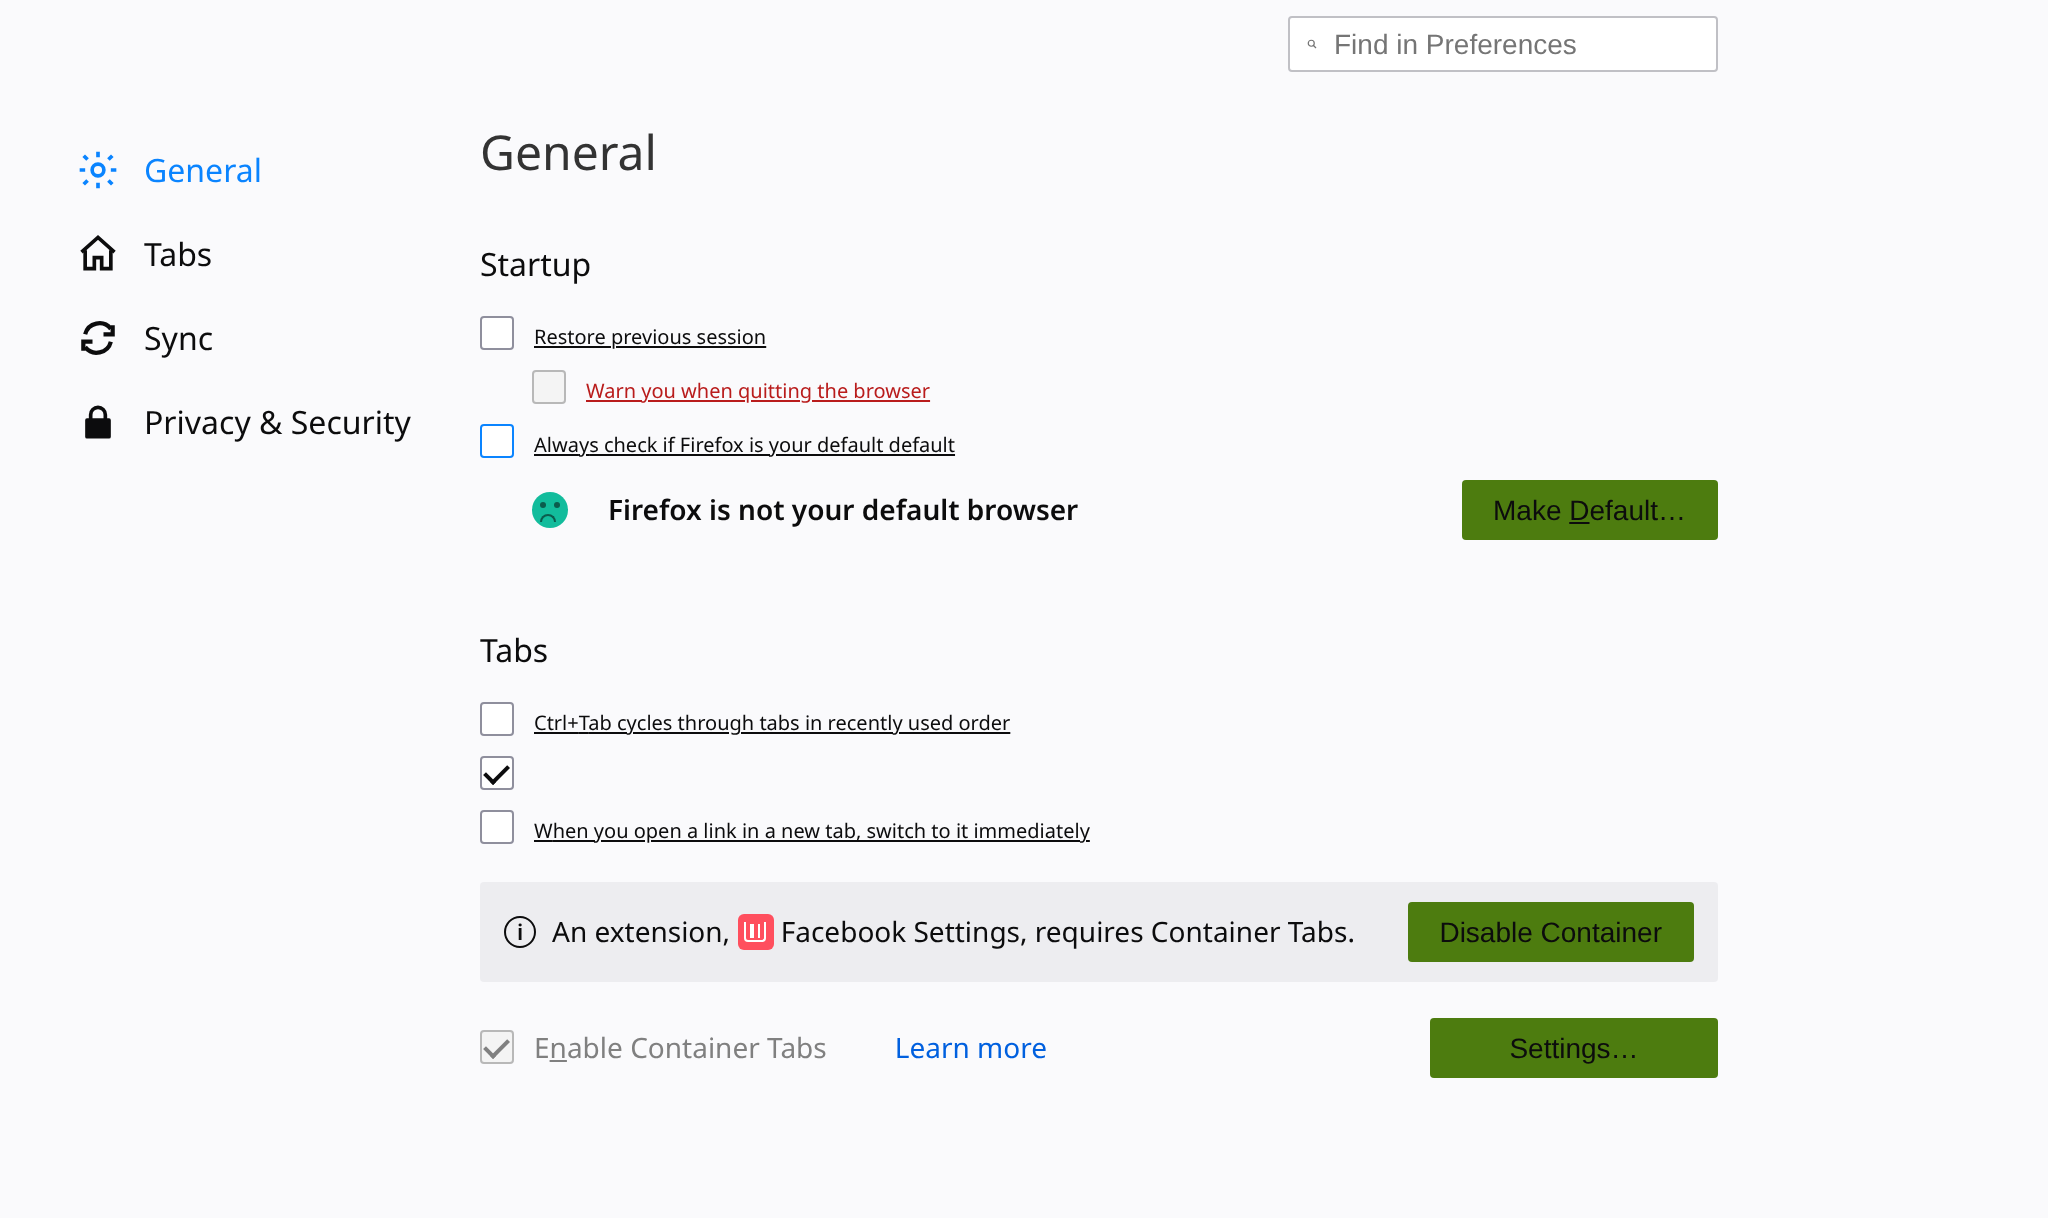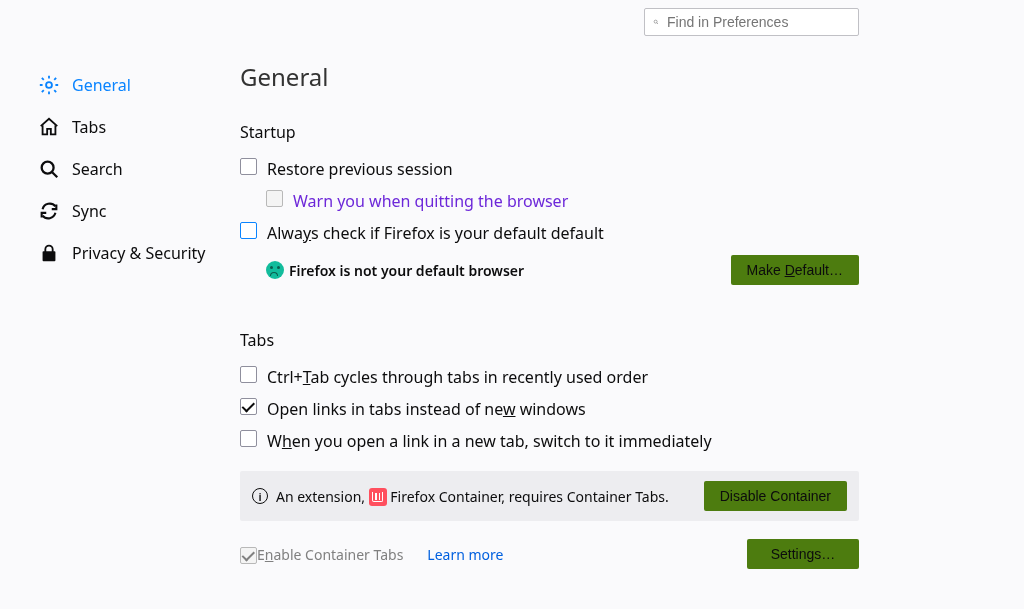--- a/index.html
+++ b/index.html
@@ -71,47 +71,48 @@
     color:#333;
     margin: 0 0 28px 0;
   }
   h2.section {
     font-size: 16px;
     font-weight: 400;
     margin: 0 0 10px 0;
   }
   .row {
     display:flex;
-    align-items:flex-start;
+    align-items:flex-end;
     gap:10px;
     padding: 5px 0;
-    font-size:16px;
-  }
-  .row.indent { padding-left: 26px; color:#6d28d9; }
+    font-size:10px;
+    text-decoration:underline;
+  }
+  .row.indent { padding-left: 26px; color:#b91c1c; }
   .cb {
     width:17px; height:17px; border:1px solid #8f8f9d; border-radius:2px;
     display:inline-flex; align-items:center; justify-content:center;
     background:#fff; flex-shrink:0;
   }
   .cb.disabled { border-color:#b8b8b8; background:#f4f4f4; }
   .cb.active-outline { border-color:#0a84ff; }
   .cb.checked::after{
     content:""; width:10px; height:5px; border-left:2px solid #0c0c0d; border-bottom:2px solid #0c0c0d;
     transform: rotate(-45deg) translateY(-1px);
   }
   .cb.checked.disabled::after{ border-color:#808080; }
   .underline-letter { text-decoration: underline; }
   .defaultbar {
     display:flex;
     align-items:center;
     justify-content:space-between;
     padding-left:26px;
     margin-top:6px;
   }
-  .defaultbar .msg { display:flex; align-items:center; gap:5px; font-weight:600; }
+  .defaultbar .msg { display:flex; align-items:center; gap:20px; font-weight:600; }
   .face {
     width:18px; height:18px; border-radius:50%; background:#12bc9c; position:relative; flex-shrink:0;
   }
   .face::before, .face::after {
     content:""; position:absolute; background:#0b5c4d; border-radius:50%;
     width:3px; height:3px; top:5px;
   }
   .face::before{ left:4px; } .face::after{ right:4px; }
   .face .mouth{
     position:absolute; width:8px; height:4px; border:1.5px solid #0b5c4d; border-bottom:none;
@@ -146,23 +147,23 @@
     width:11px;height:10px;border:1.5px solid #fff;border-top:none;border-radius:0 0 2px 2px;position:relative;
   }
   .ext-icon-inner::before,.ext-icon-inner::after{
     content:"";position:absolute;width:1.4px;height:7px;background:#fff;top:1px;
   }
   .ext-icon-inner::before{left:2px;} .ext-icon-inner::after{right:2px;}
   .container-row {
     display:flex; align-items:center; justify-content:space-between;
     margin-top:18px;
   }
-  .container-row .left { display:flex; align-items:flex-end; color:#808080; }
+  .container-row .left { display:flex; align-items:flex-start; gap:10px; color:#808080; }
   .learn { color:#0060df; cursor:pointer; margin-left:24px; }
-  .settings-btn { width:112px; text-align:center; }
+  .settings-btn { width:144px; text-align:center; }
 </style>
 </head>
 <body>
 
 <div class="page">
   <div class="searchbar-wrap">
     <div class="searchbox">
       <svg class="mag" viewBox="0 0 24 24" fill="none" stroke="currentColor" stroke-width="2.4">
           <circle cx="10.5" cy="10.5" r="6"></circle>
           <line x1="20" y1="20" x2="15" y2="15"></line>
@@ -181,27 +182,20 @@
         <span>General</span>
       </div>
       <div class="cat">
         <svg viewBox="0 0 24 24" fill="none" stroke="currentColor" stroke-width="2">
             <path d="M3 11l9-8 9 8"></path>
             <path d="M5 10v10h5v-6h4v6h5V10"></path>
           </svg>
         <span>Tabs</span>
       </div>
       <div class="cat">
-        <svg viewBox="0 0 24 24" fill="none" stroke="currentColor" stroke-width="2.5">
-            <circle cx="10.5" cy="10.5" r="6.5"></circle>
-            <line x1="21" y1="21" x2="15.5" y2="15.5"></line>
-          </svg>
-        <span>Search</span>
-      </div>
-      <div class="cat">
         <svg viewBox="0 0 24 24" fill="none" stroke="currentColor" stroke-width="2.3">
             <path d="M20 5v5h-5"></path>
             <path d="M4 19v-5h5"></path>
             <path d="M5 10a8 8 0 0 1 14-3"></path>
             <path d="M19 14a8 8 0 0 1-14 3"></path>
           </svg>
         <span>Sync</span>
       </div>
       <div class="cat">
         <svg viewBox="0 0 24 24" fill="currentColor">
@@ -251,41 +245,38 @@
 
       <div class="row">
         <span class="cb"></span>
         <span>
           <span>Ctrl+</span><span class="underline-letter">T</span><span>ab cycles through tabs in recently used order</span>
         </span>
       </div>
 
       <div class="row">
         <span class="cb checked"></span>
-        <span>
-          <span>Open links in tabs instead of ne</span><span class="underline-letter">w</span><span> windows</span>
-        </span>
       </div>
 
       <div class="row">
         <span class="cb"></span>
         <span>
           <span>W</span><span class="underline-letter">h</span><span>en you open a link in a new tab, switch to it immediately</span>
         </span>
       </div>
 
       <div class="notice">
         <div class="notice-left">
           <span class="info-icon">i</span>
           <span>
             <span>An extension, </span>
             <span class="ext-icon">
                 <span class="ext-icon-inner"></span>
               </span>
-            <span> </span><span>Firefox Container</span><span>, requires Container Tabs.</span>
+            <span> </span><span>Facebook Settings</span><span>, requires Container Tabs.</span>
           </span>
         </div>
         <button class="btn">Disable Container</button>
       </div>
 
       <div class="container-row">
         <div class="left">
           <span class="cb checked disabled"></span>
           <span>
             <span>E</span><span class="underline-letter">n</span><span>able Container Tabs</span>

